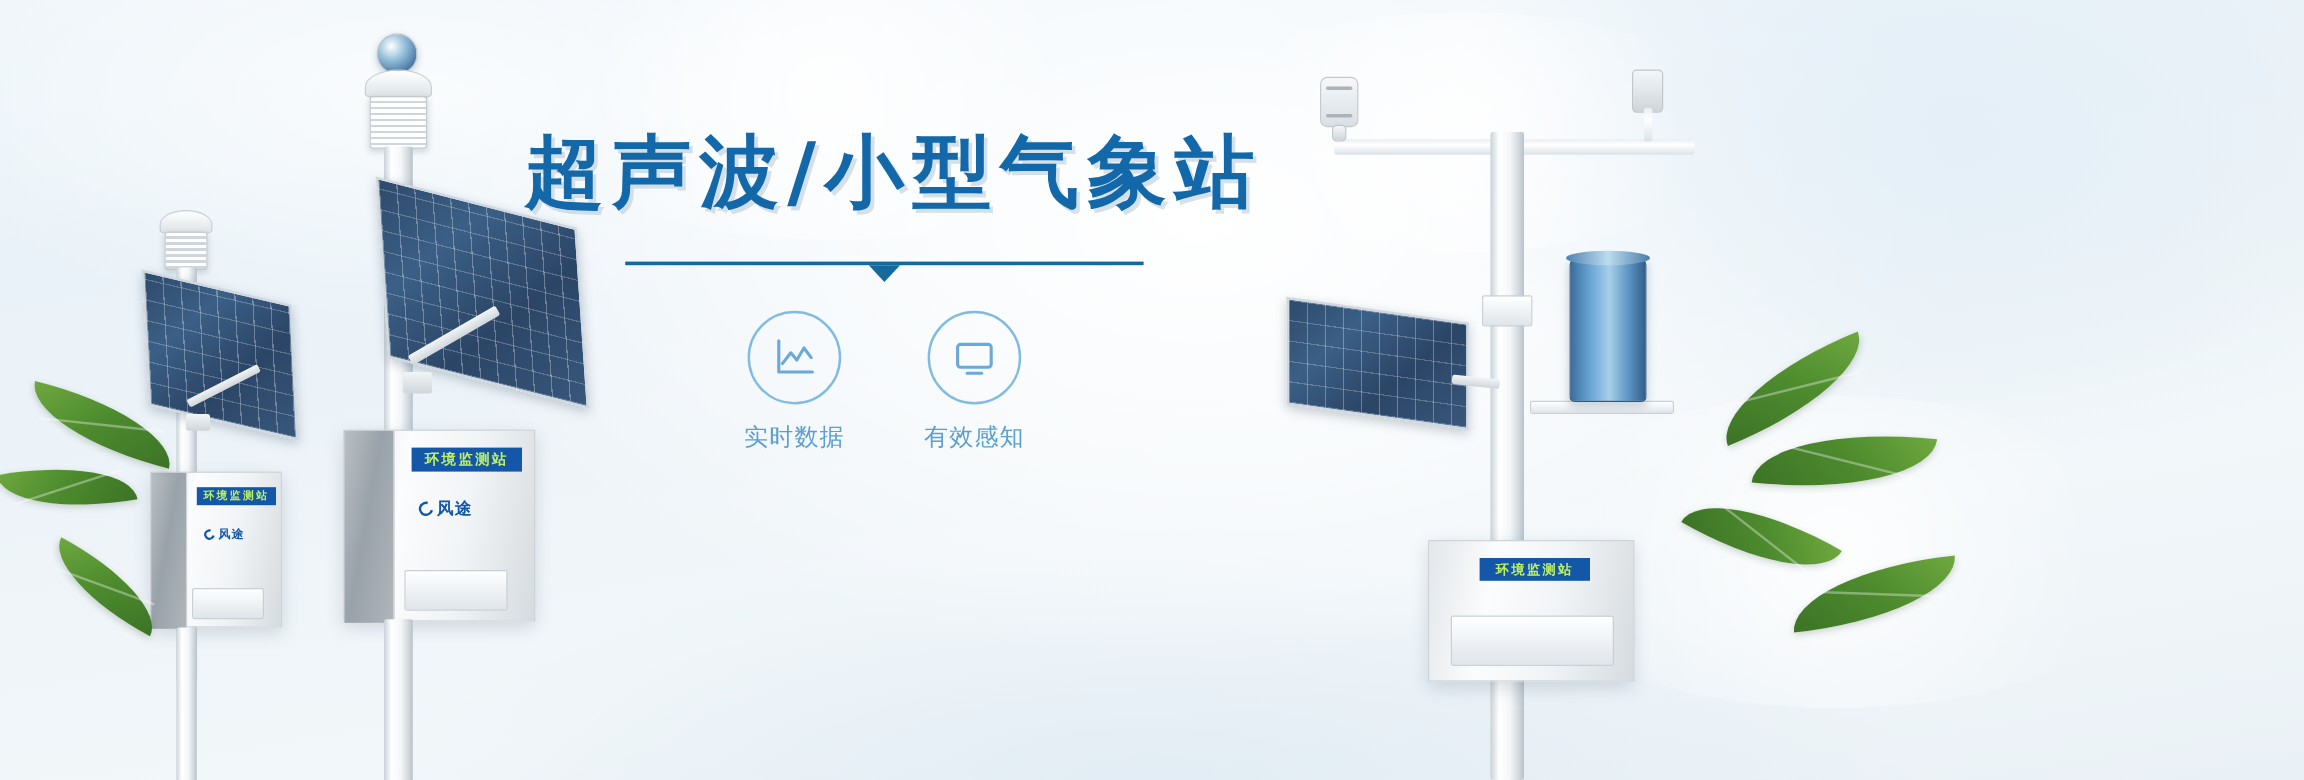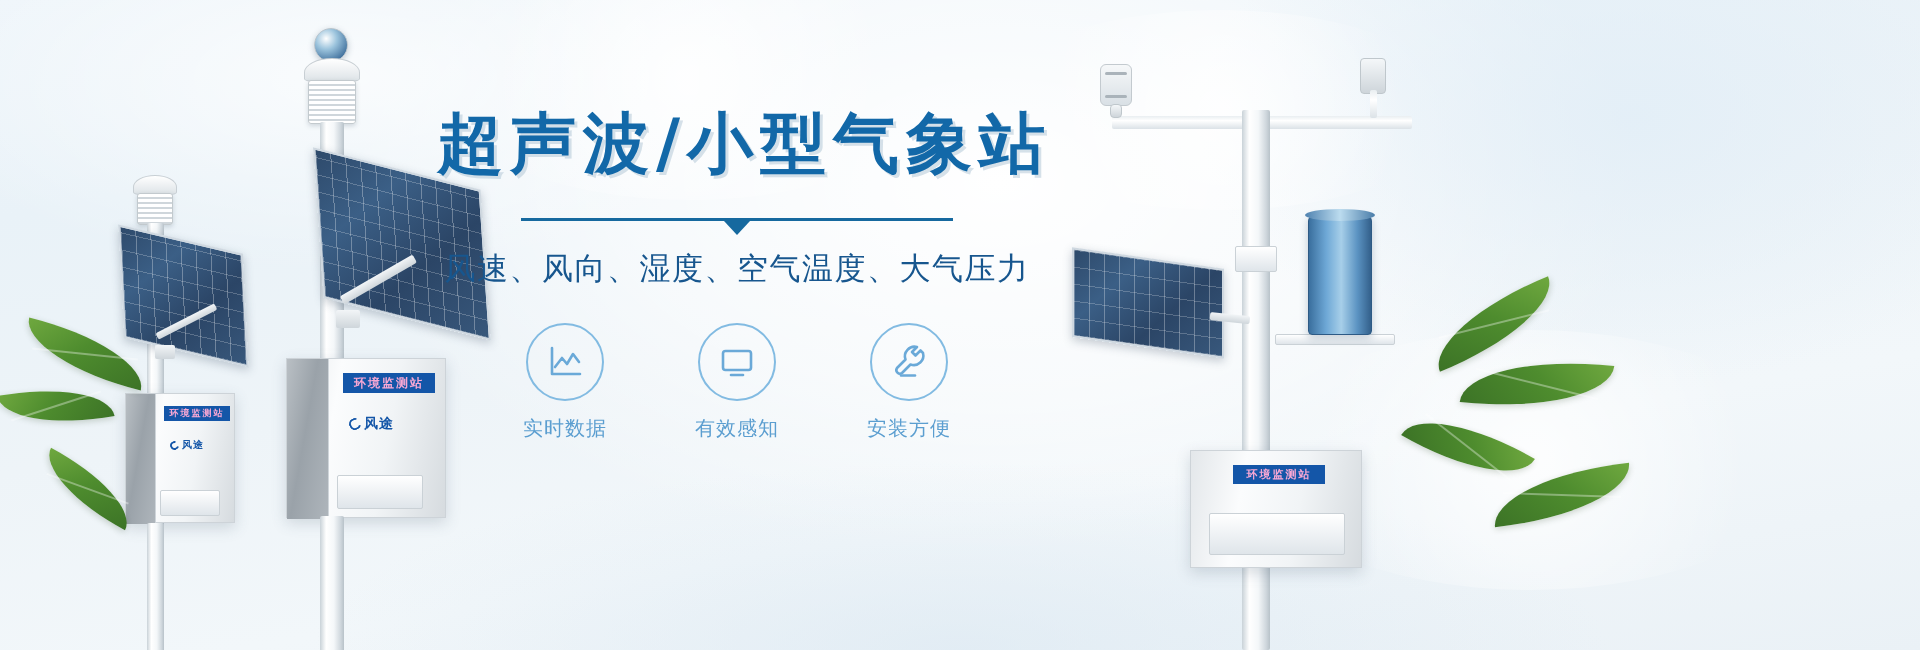--- a/index.html
+++ b/index.html
@@ -85,21 +85,21 @@
     letter-spacing: 1.5px;
     line-height: 1.62;
     white-space: nowrap;
     font-family: "DejaVu Sans", "Liberation Sans", sans-serif;
   }
 
   
   .features {
     display: flex;
     justify-content: center;
-    gap: 64px;
+    gap: 42px;
     margin-top: 30px;
     align-items: flex-end;
   }
   .feature { width: 108px; text-align: center; }
   .feat-circle {
     width: 78px; height: 78px;
     margin: 0 auto;
     border: 2.5px solid #82bbe2;
     border-radius: 50%;
     display: flex; align-items: center; justify-content: center;
@@ -143,21 +143,21 @@
     box-shadow: 0 5px 14px rgba(70,90,110,0.20);
   }
   .cab-door {
     position: absolute;
     background: linear-gradient(100deg, #b9bfc4 0%, #9aa2a9 45%, #aeb5bb 100%);
     border-right: 1px solid #cfd5da;
   }
   .cab-tag {
     position: absolute;
     background: #1456a8;
-    color: #f9a8d4;
+    color: #bef264;
     display: flex; align-items: center; justify-content: center;
     font-weight: 700;
     letter-spacing: 2px;
     font-family: "DejaVu Sans", "Liberation Sans", sans-serif;
   }
   .cab-brand {
     position: absolute;
     color: #1456a8;
     font-weight: 700;
     letter-spacing: 1px;
@@ -349,21 +349,20 @@
   <div class="center-block">
 
     <div class="headline">超声波/小型气象站</div>
 
     <div class="divider">
       <div class="divider-line"></div>
       <div class="divider-tri"></div>
     </div>
 
     <div class="sub-lines">
-      <div class="sub-line">风速、风向、湿度、空气温度、大气压力</div>
     </div>
 
     <div class="features">
 
       <div class="feature">
         <div class="feat-circle">
           <svg width="42" height="42" viewBox="0 0 42 42" fill="none" stroke="#6aa9d8" stroke-width="2.6" stroke-linecap="round" stroke-linejoin="round">
             <polyline points="8,7 8,33 36,33"></polyline>
             <polyline points="11,26 18,17 23,23 29,13 35,21"></polyline>
           </svg>
@@ -375,26 +374,17 @@
       <div class="feature">
         <div class="feat-circle">
           <svg width="42" height="42" viewBox="0 0 42 42" fill="none" stroke="#6aa9d8" stroke-width="2.6" stroke-linecap="round" stroke-linejoin="round">
             <rect x="7" y="10" width="28" height="19" rx="2.5"></rect>
             <line x1="15" y1="34" x2="27" y2="34"></line>
           </svg>
         </div>
         <div class="feat-label">有效感知</div>
       </div>
 
-      <div class="feature">
-        <div class="feat-circle">
-          <svg width="42" height="42" viewBox="0 0 42 42" fill="none" stroke="#6aa9d8" stroke-width="2.6" stroke-linecap="round" stroke-linejoin="round">
-            <path d="M32.5 9.5 L27.5 14.5 L24 11 L29 6 A 9.6 9.6 0 0 0 17.5 18.5 L9 27 A 3.6 3.6 0 0 0 14 32 L22.5 23.5 A 9.6 9.6 0 0 0 35 12 Z"></path>
-            <line x1="13" y1="34.5" x2="27" y2="34.5"></line>
-          </svg>
-        </div>
-        <div class="feat-label">安装方便</div>
-      </div>
 
     </div>
   </div>
 
 </div>
 
 </body></html>

